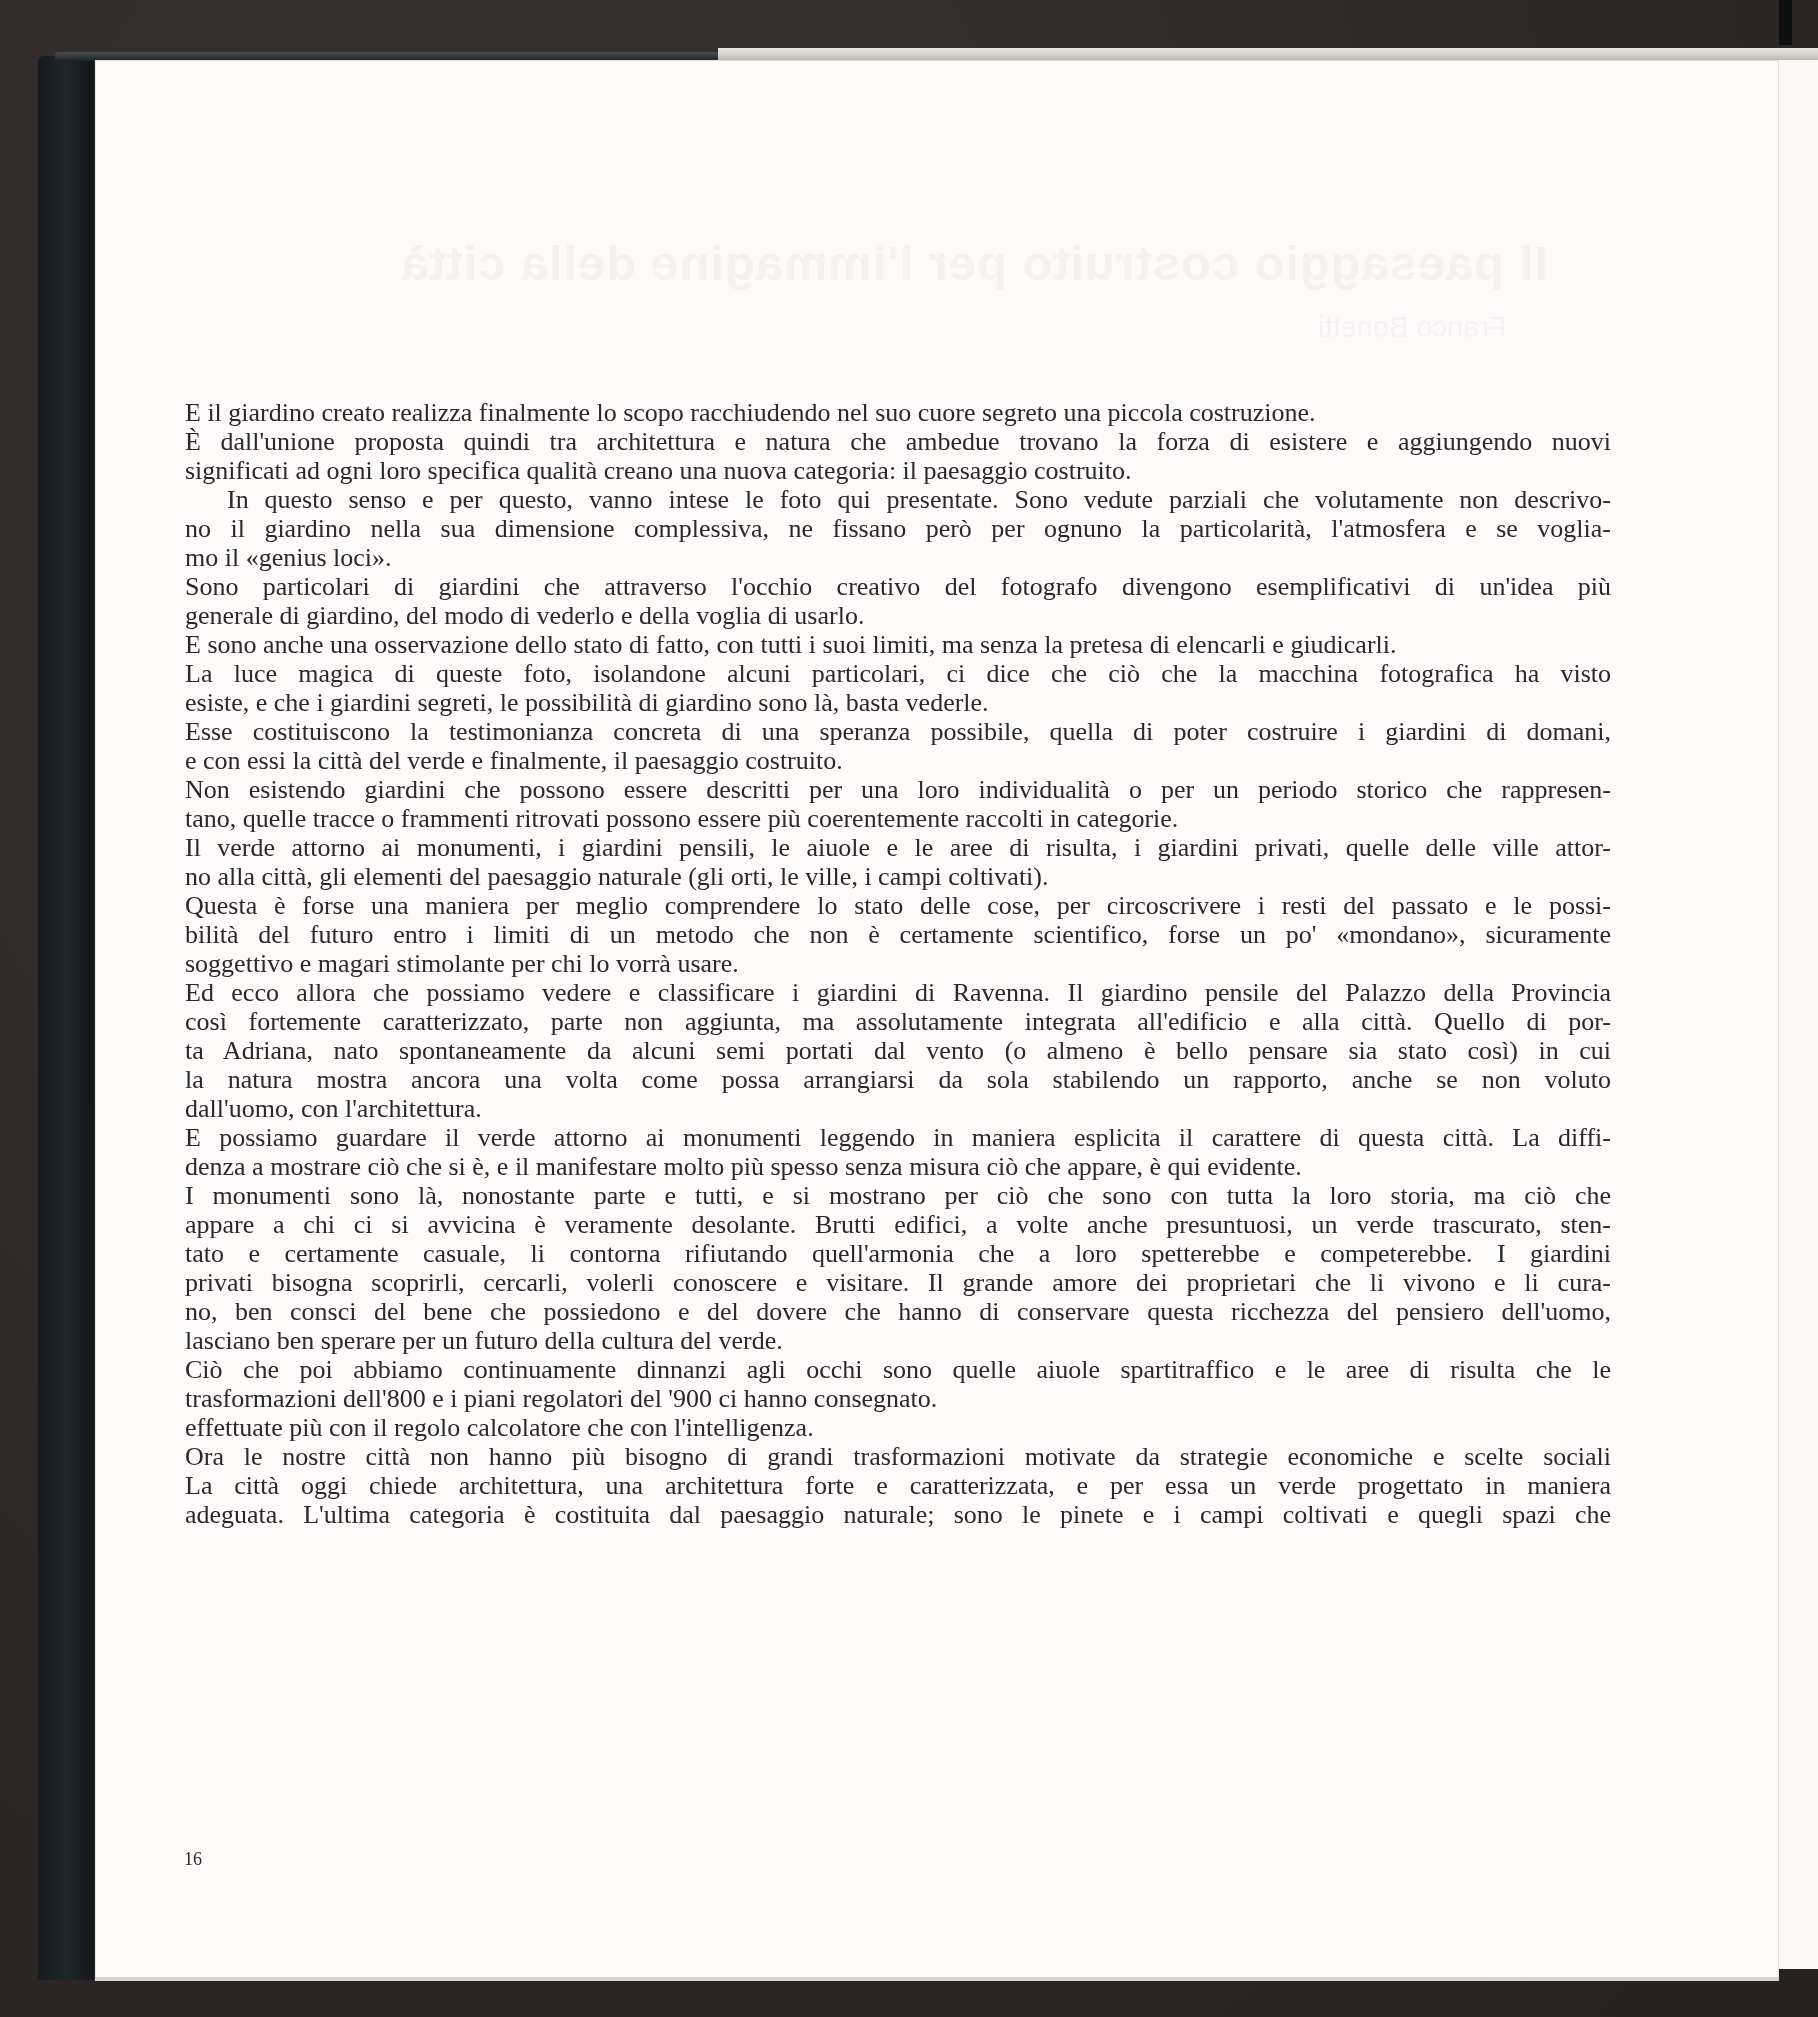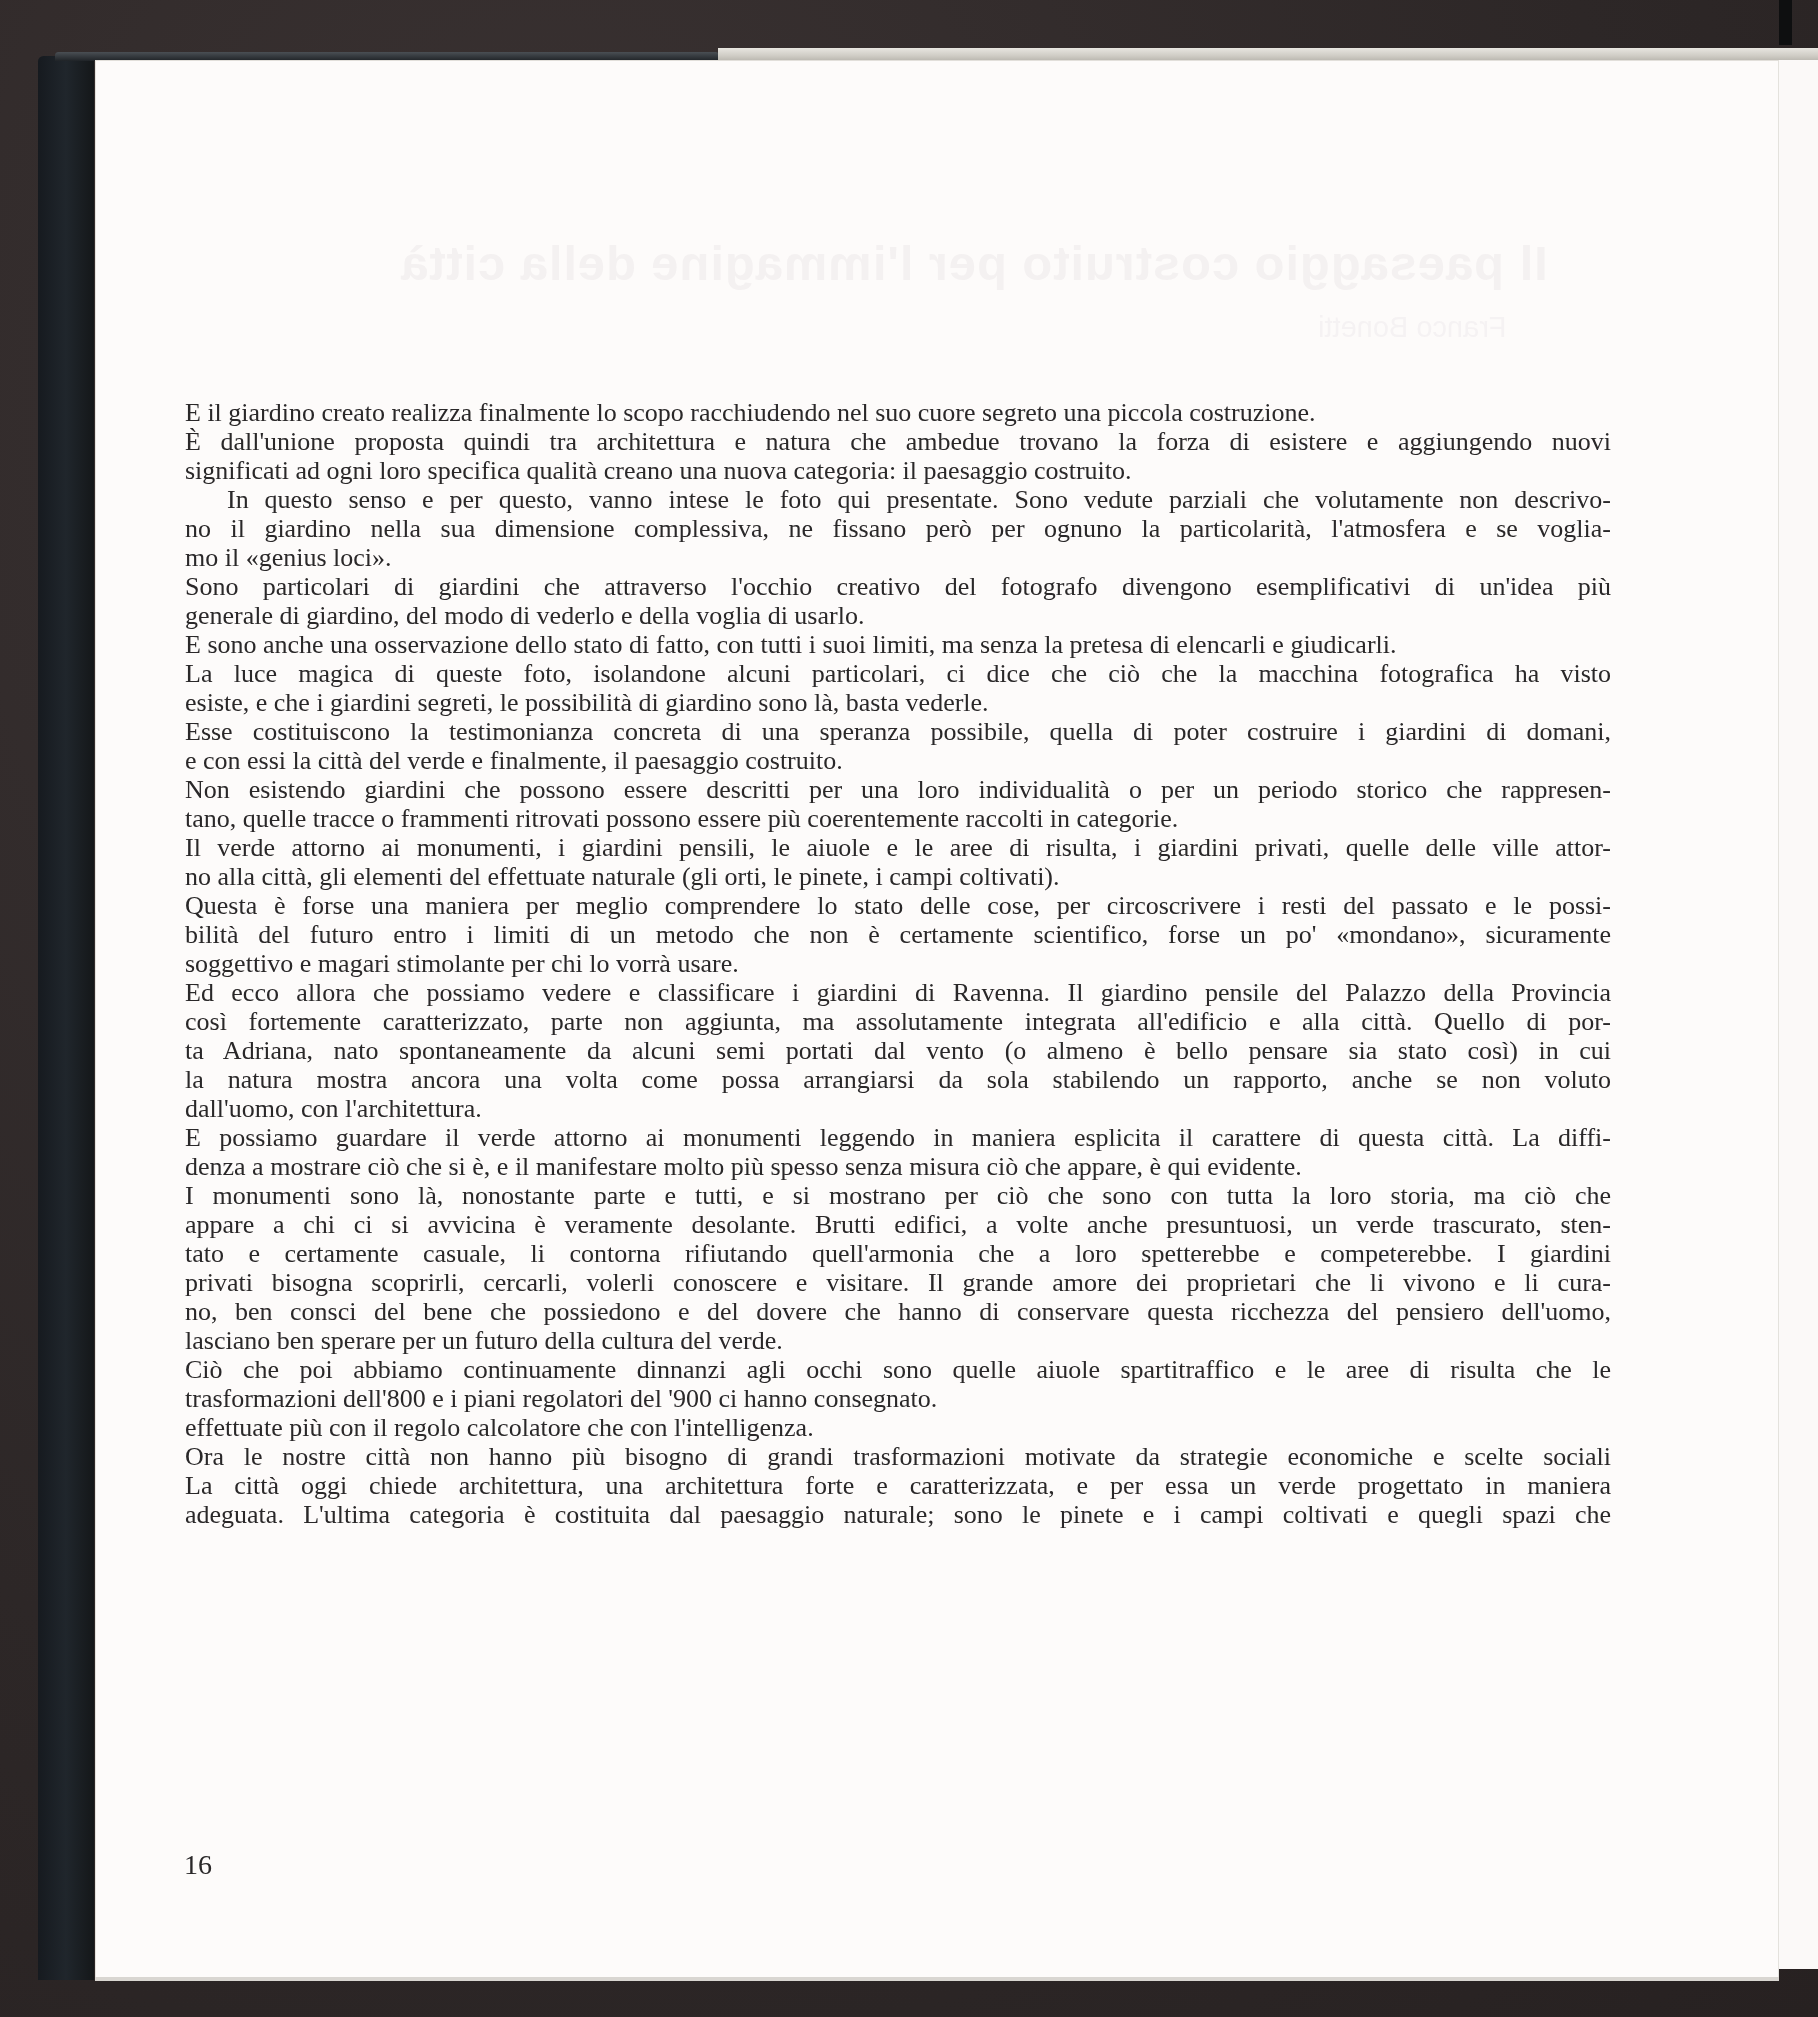--- a/index.html
+++ b/index.html
@@ -120,21 +120,21 @@
     text-align-last: justify;
     height: 29px;
   }
   .line.last {
     text-align-last: left;
   }
   .page-number {
     position: absolute;
     left: 184px;
     top: 1849px;
-    font-size: 28px;
+    font-size: 18px;
     color: #2a2829;
   }
 </style>
 </head>
 <body>
 
 <div class="backdrop"></div>
 <div class="right-spine-dark"></div>
 <div class="cover-spine"></div>
 <div class="top-edge-dark"></div>
@@ -174,21 +174,21 @@
     <div>
       <span class="line" style="white-space: normal; overflow: hidden;">Esse costituiscono la testimonianza concreta di una speranza possibile, quella di poter costruire i giardini di domani,</span>
       <span class="line last">e con essi la città del verde e finalmente, il paesaggio costruito.</span>
     </div>
     <div>
       <span class="line" style="white-space: normal; overflow: hidden;">Non esistendo giardini che possono essere descritti per una loro individualità o per un periodo storico che rappresen-</span>
       <span class="line last">tano, quelle tracce o frammenti ritrovati possono essere più coerentemente raccolti in categorie.</span>
     </div>
     <div>
       <span class="line" style="white-space: normal; overflow: hidden;">Il verde attorno ai monumenti, i giardini pensili, le aiuole e le aree di risulta, i giardini privati, quelle delle ville attor-</span>
-      <span class="line last">no alla città, gli elementi del effettuate naturale (gli orti, le pinete, i campi coltivati).</span>
+      <span class="line last">no alla città, gli elementi del paesaggio naturale (gli orti, le ville, i campi coltivati).</span>
     </div>
     <div>
       <span class="line" style="white-space: normal; overflow: hidden;">Questa è forse una maniera per meglio comprendere lo stato delle cose, per circoscrivere i resti del passato e le possi-</span>
       <span class="line" style="white-space: normal; overflow: hidden;">bilità del futuro entro i limiti di un metodo che non è certamente scientifico, forse un po' «mondano», sicuramente</span>
       <span class="line last">soggettivo e magari stimolante per chi lo vorrà usare.</span>
     </div>
     <div>
       <span class="line" style="white-space: normal; overflow: hidden;">Ed ecco allora che possiamo vedere e classificare i giardini di Ravenna. Il giardino pensile del Palazzo della Provincia</span>
       <span class="line" style="white-space: normal; overflow: hidden;">così fortemente caratterizzato, parte non aggiunta, ma assolutamente integrata all'edificio e alla città. Quello di por-</span>
       <span class="line" style="white-space: normal; overflow: hidden;">ta Adriana, nato spontaneamente da alcuni semi portati dal vento (o almeno è bello pensare sia stato così) in cui</span>

